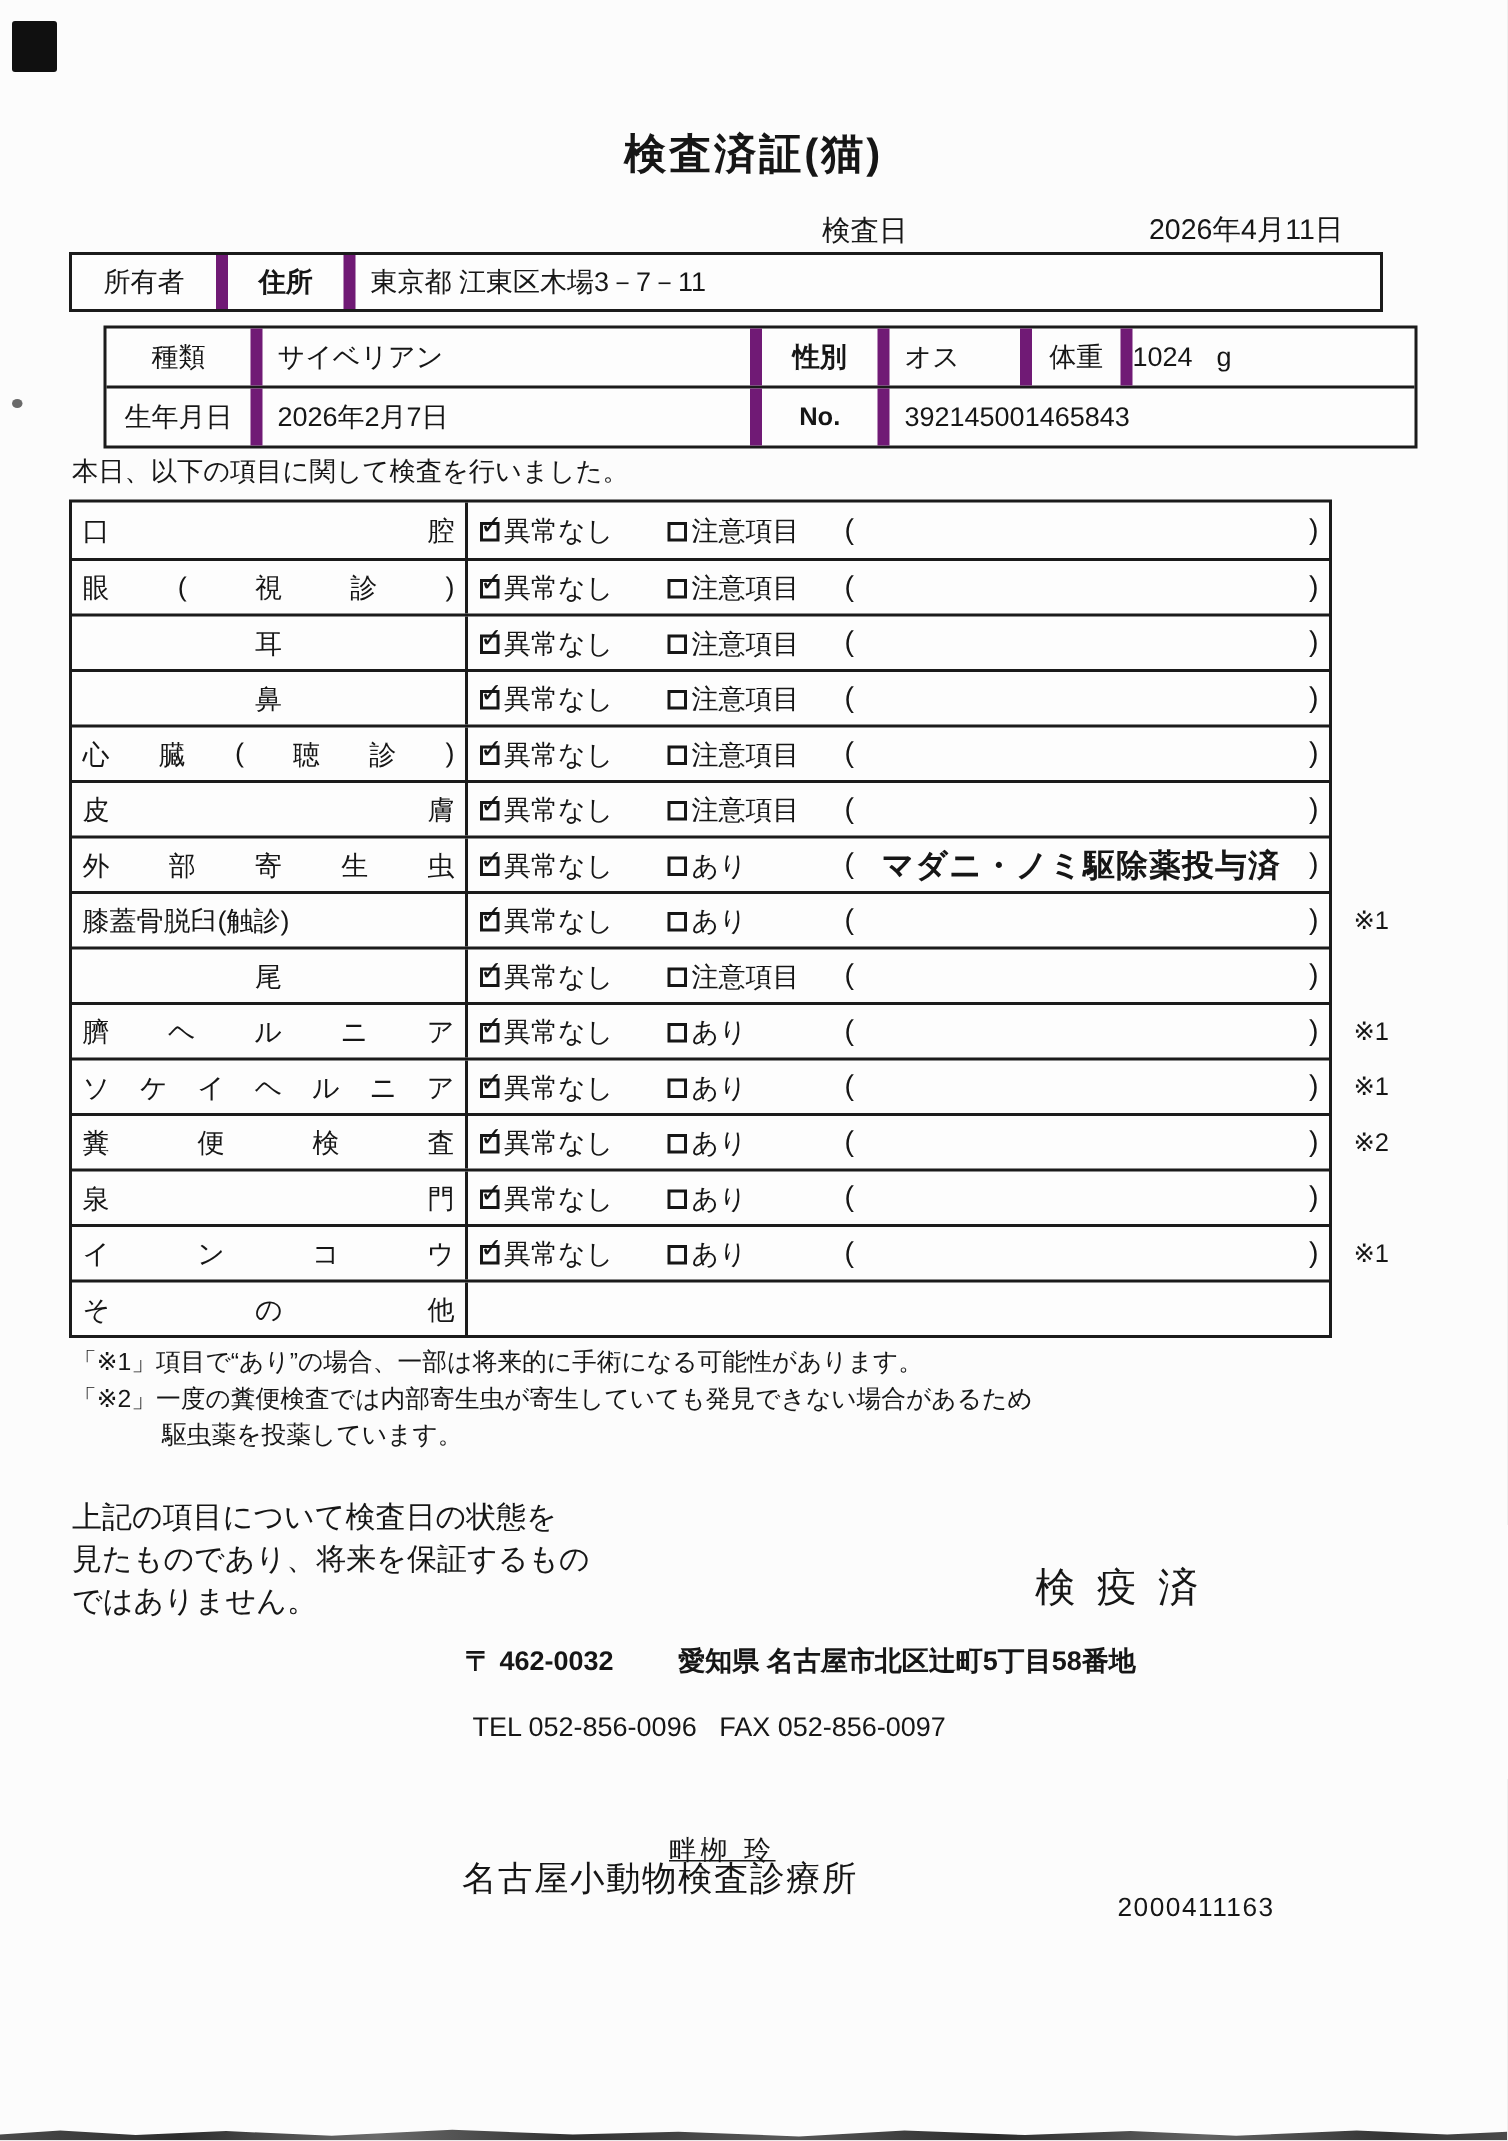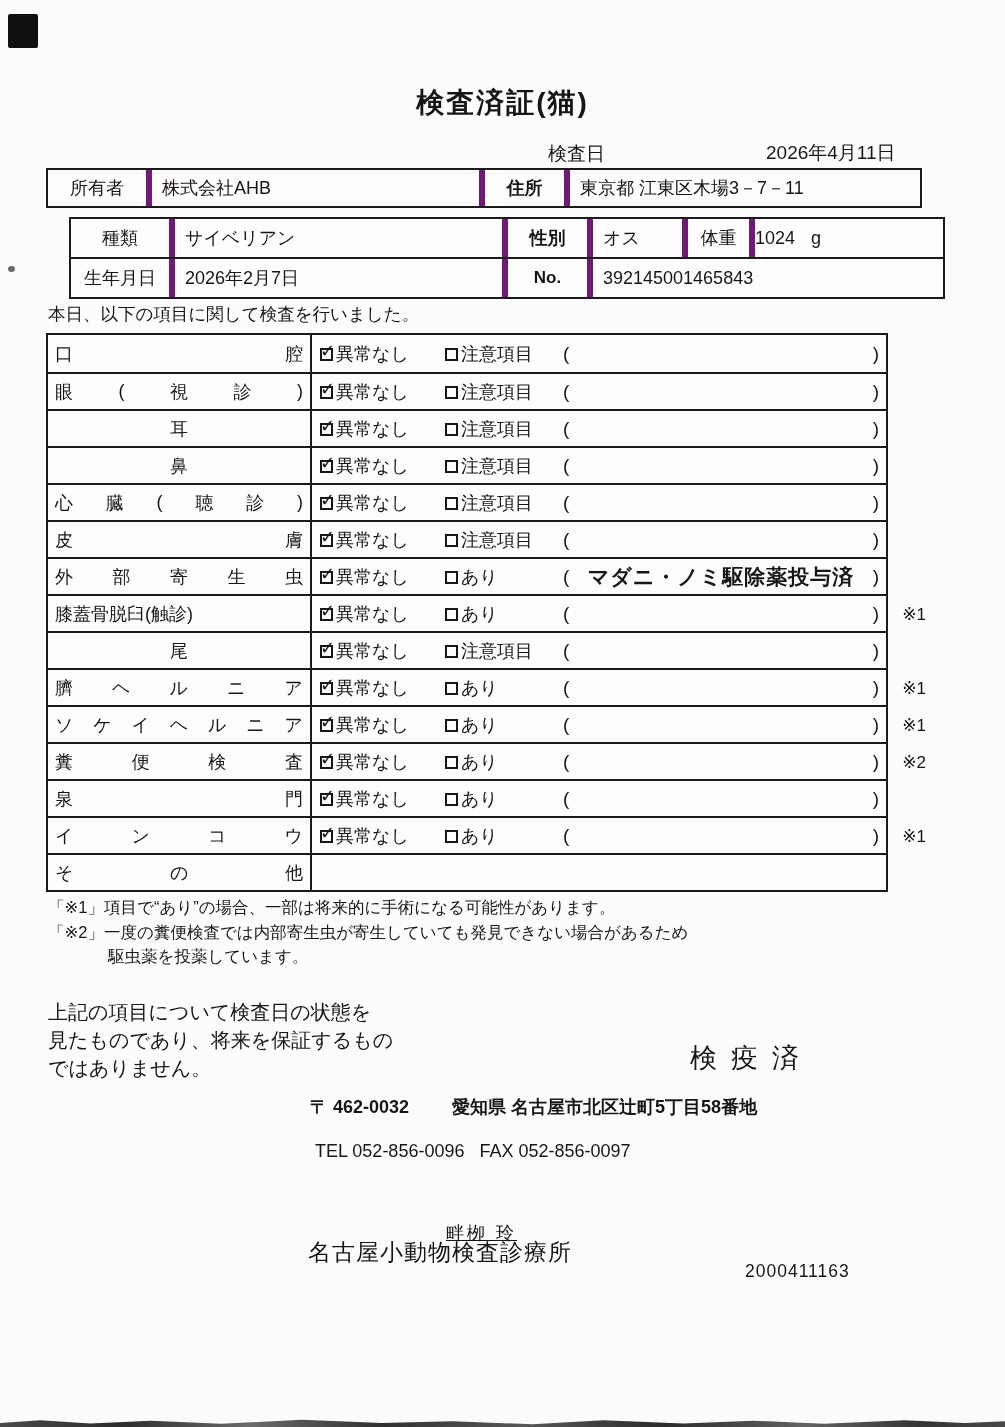--- a/index.html
+++ b/index.html
@@ -27,21 +27,21 @@
   .insp-date-value { position:absolute; left:766px; top:140px; font-size:19px; }
 
   
   .itable { position:absolute; left:46px; width:876px; border:2px solid #1b1b1b; background:#fdfdfd; }
   .irow { display:flex; }
   .irow + .irow { border-top:2px solid #1b1b1b; }
   .icell { display:flex; align-items:center; font-size:18px; height:36px; }
   #table2 .icell { height:38px; }
   .icell.lab { justify-content:center; }
   .icell.val { padding-left:10px; }
-  .icell.bdr { border-right:6px solid #701a75; }
+  .icell.bdr { border-right:8px solid #701a75; }
   .w-label { width:104px; }
   .w-value { width:333px; }
   .w-small { width:85px;font-weight:bold; }
   .w-rest  { flex:1; }
   .w-sex   { width:95px; }
   .w-wlab  { width:67px; }
   .weight-cell { justify-content:flex-start; padding-right:29px; }
   .weight-cell .unit { margin-left:16px; }
   .nolabel { font-size:17px; }
 
@@ -102,21 +102,20 @@
   <div class="artifact-dot"></div>
 
   <div class="doc-title">検査済証(猫)</div>
 
   <span class="insp-date-label">検査日</span>
   <span class="insp-date-value">2026年4月11日</span>
 
   <div class="itable" id="table1" style="top:168px;">
     <div class="irow">
       <div class="icell lab bdr w-label">所有者</div>
-      <div class="icell val bdr w-value">株式会社AHB</div>
       <div class="icell lab bdr w-small">住所</div>
       <div class="icell val w-rest">東京都 江東区木場3－7－11</div>
     </div>
   </div>
 
   <div class="itable" id="table2" style="top:217px;margin-left:23px;">
     <div class="irow">
       <div class="icell lab bdr w-label">種類</div>
       <div class="icell val bdr w-value">サイベリアン</div>
       <div class="icell lab bdr w-small">性別</div>

